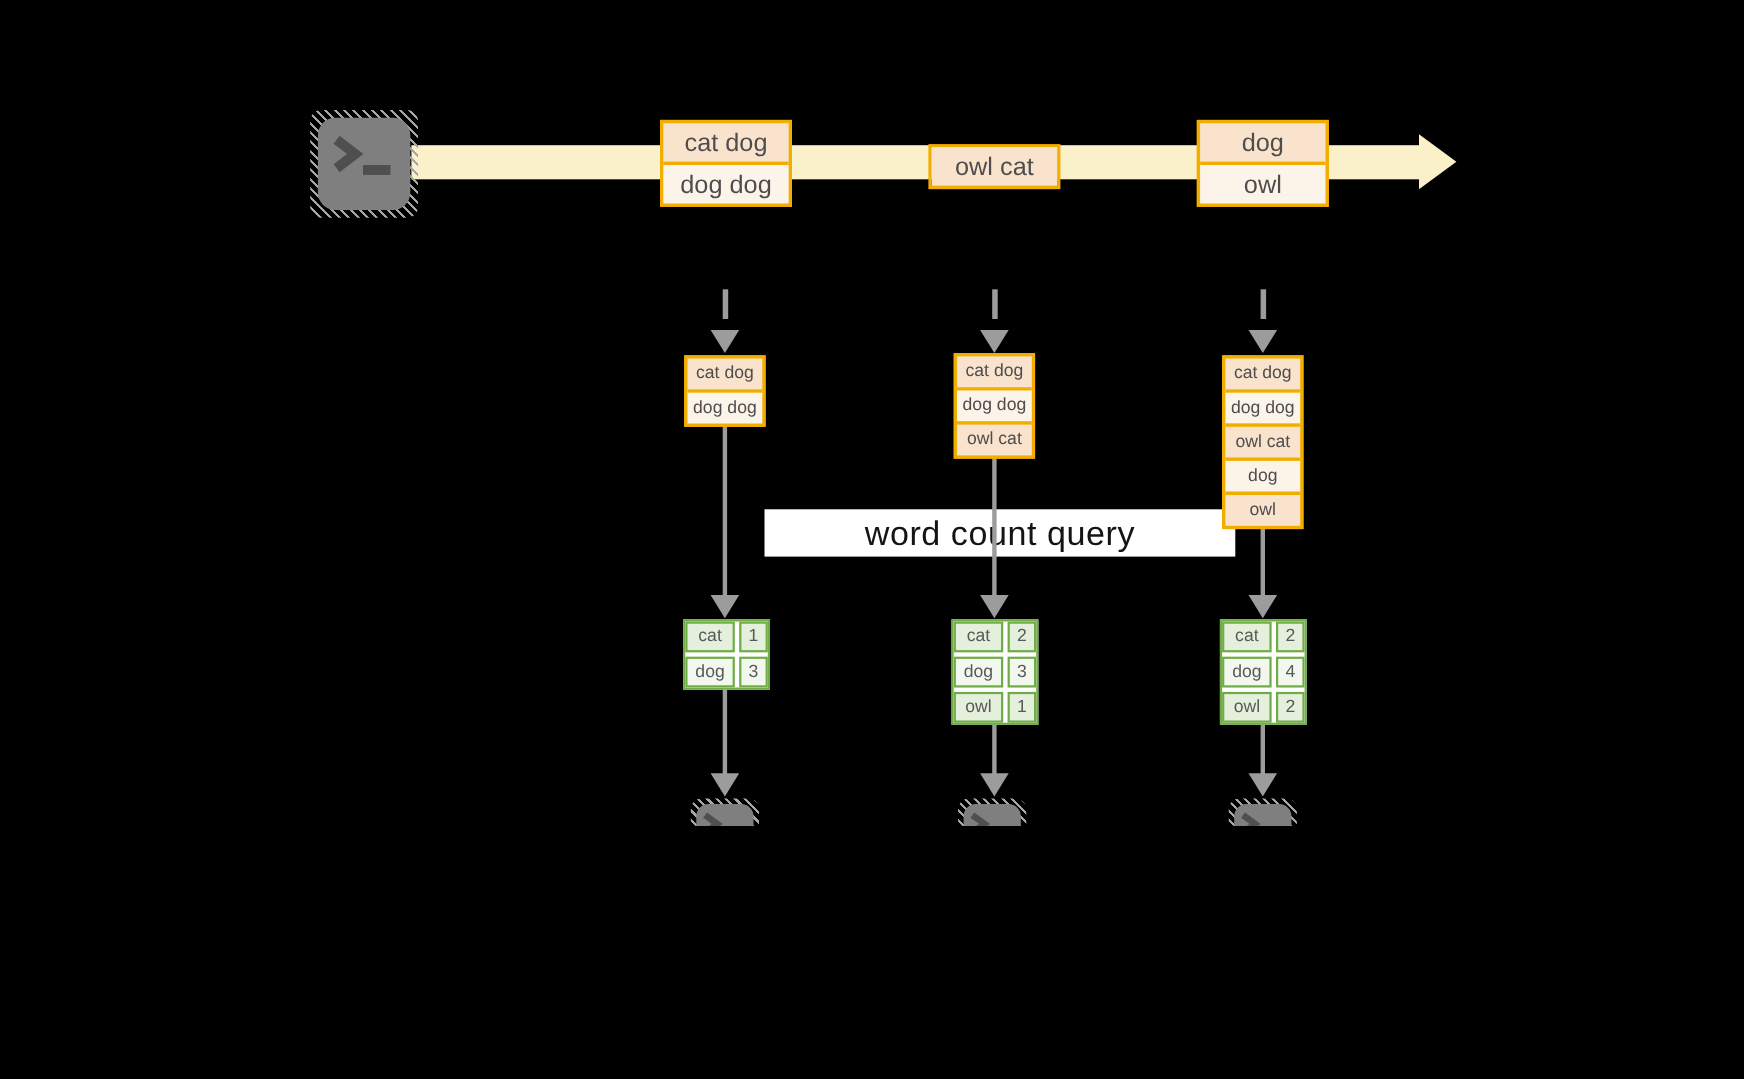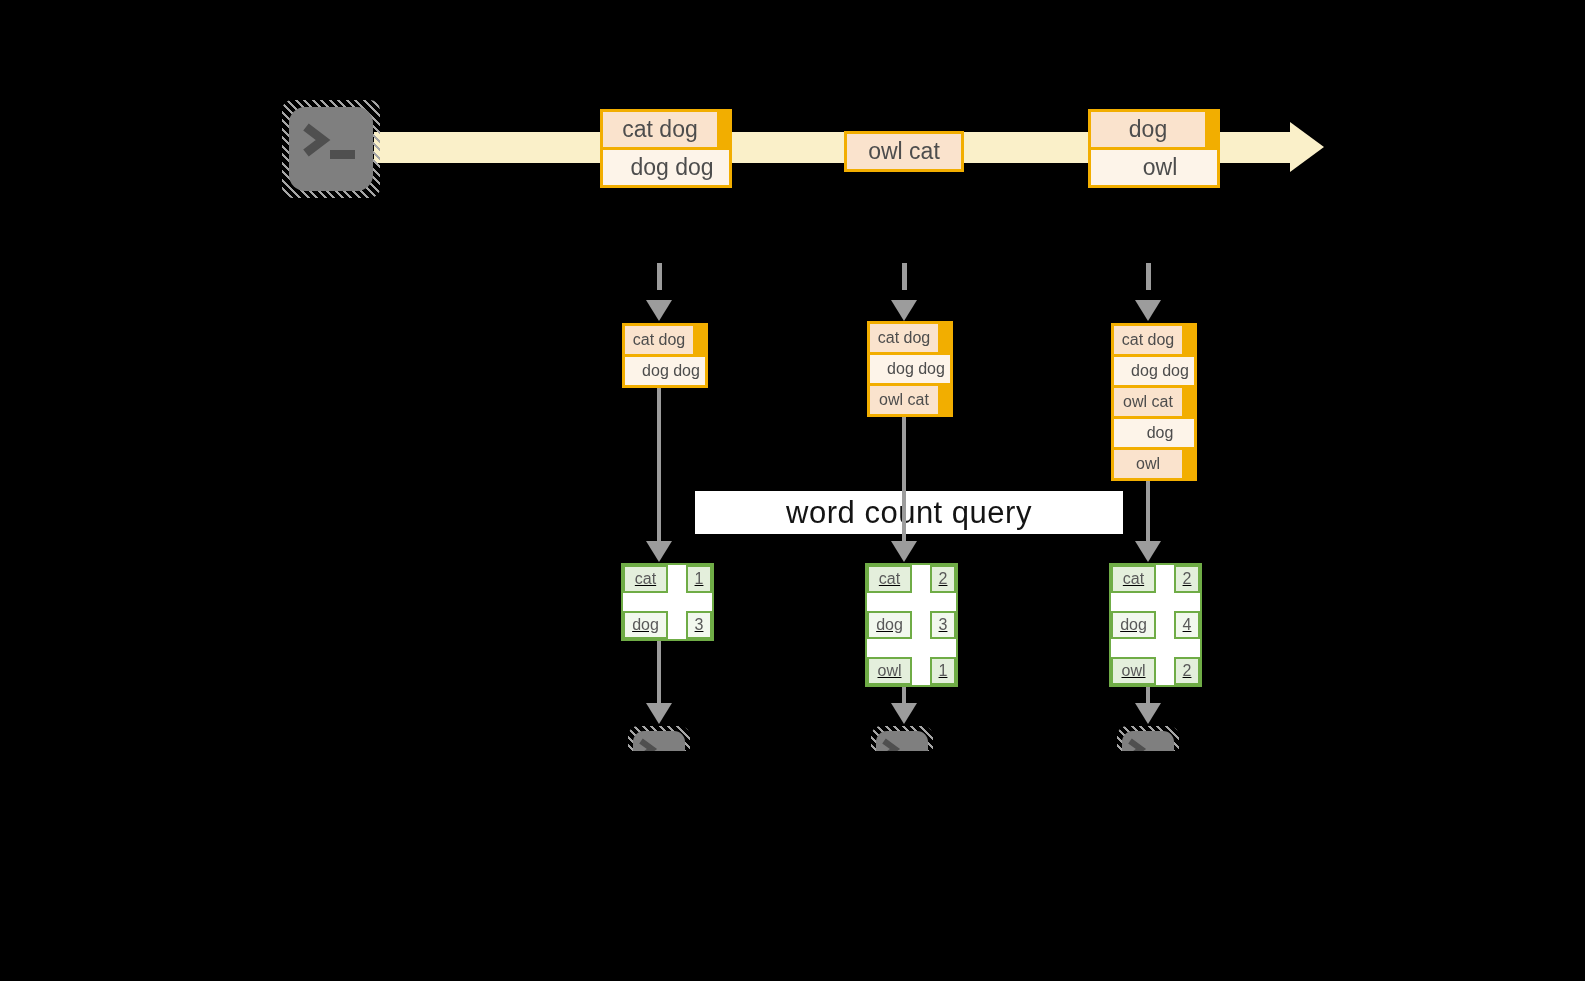--- a/index.html
+++ b/index.html
@@ -25,21 +25,21 @@
   .terminal-lg .terminal-inner { inset:7px; border-radius:16px; }
   .terminal-sm { width:62px; height:63px; }
   .terminal-sm .terminal-inner { inset:5px; border-radius:11px; }
   .terminal svg { position:absolute; inset:0; }
 
   
   .obox { position:absolute; border:3px solid var(--box-border-gold); z-index:3; background:var(--box-border-gold); }
   .obox .row { display:flex; align-items:center; justify-content:center; color:#4d4d4d; }
   .obox .row + .row { border-top:3px solid var(--box-border-gold); }
   .fill-a { background:var(--box-fill-peach); }
-  .fill-b { background:var(--box-fill-cream);padding-left:12px; }
+  .fill-b { background:var(--box-fill-cream); }
 
   .msg .row { width:114px; height:35px; font-size:23px; }
   #msg1 { left:600px; top:109px; }
   #msg2 { left:844px; top:131px; }
   #msg3 { left:1088px; top:109px; }
 
   .state .row { width:68px; height:28px; font-size:16px; }
   #state1 { left:622px; top:323px; }
   #state2 { left:867px; top:321px; }
   #state3 { left:1111px; top:323px; }
@@ -47,27 +47,27 @@
   
   .dash { position:absolute; width:5px; height:27px; top:263px;
           background:var(--arrow-gray); z-index:2; }
   .head { position:absolute; width:0; height:0; z-index:2;
           border-left:13px solid transparent; border-right:13px solid transparent;
           border-top:21px solid var(--arrow-gray); }
   .line { position:absolute; width:4px; background:var(--arrow-gray); z-index:2; }
 
   
   .banner { position:absolute; left:695px; top:463px; width:428px; height:43px;
-          background:#ffffff; z-index:1; display:flex; align-items:center; justify-content:center;margin-top:28px; }
+          background:#ffffff; z-index:1; display:flex; align-items:center; justify-content:center; }
   .banner span { font-size:31px; font-weight:300; color:#141414; letter-spacing:0.5px; }
 
   
   .gtable { position:absolute; z-index:3; background:#ffffff;
           border:2px solid var(--table-border-green);
-          display:grid; grid-template-columns:45px 26px; gap:18px;text-decoration:underline; }
+          display:grid; grid-template-columns:45px 26px; gap:4px; }
   .gcell { border:2px solid var(--table-border-green); height:24px;
           display:flex; align-items:center; justify-content:center;
           font-size:16px; color:#595959; }
   .g-a { background:var(--table-fill-green); }
   .g-b { background:var(--table-fill-green-light); }
   #table1 { left:621px; top:563px; }
   #table2 { left:865px; top:563px; }
   #table3 { left:1109px; top:563px; }
 </style>
 </head>

